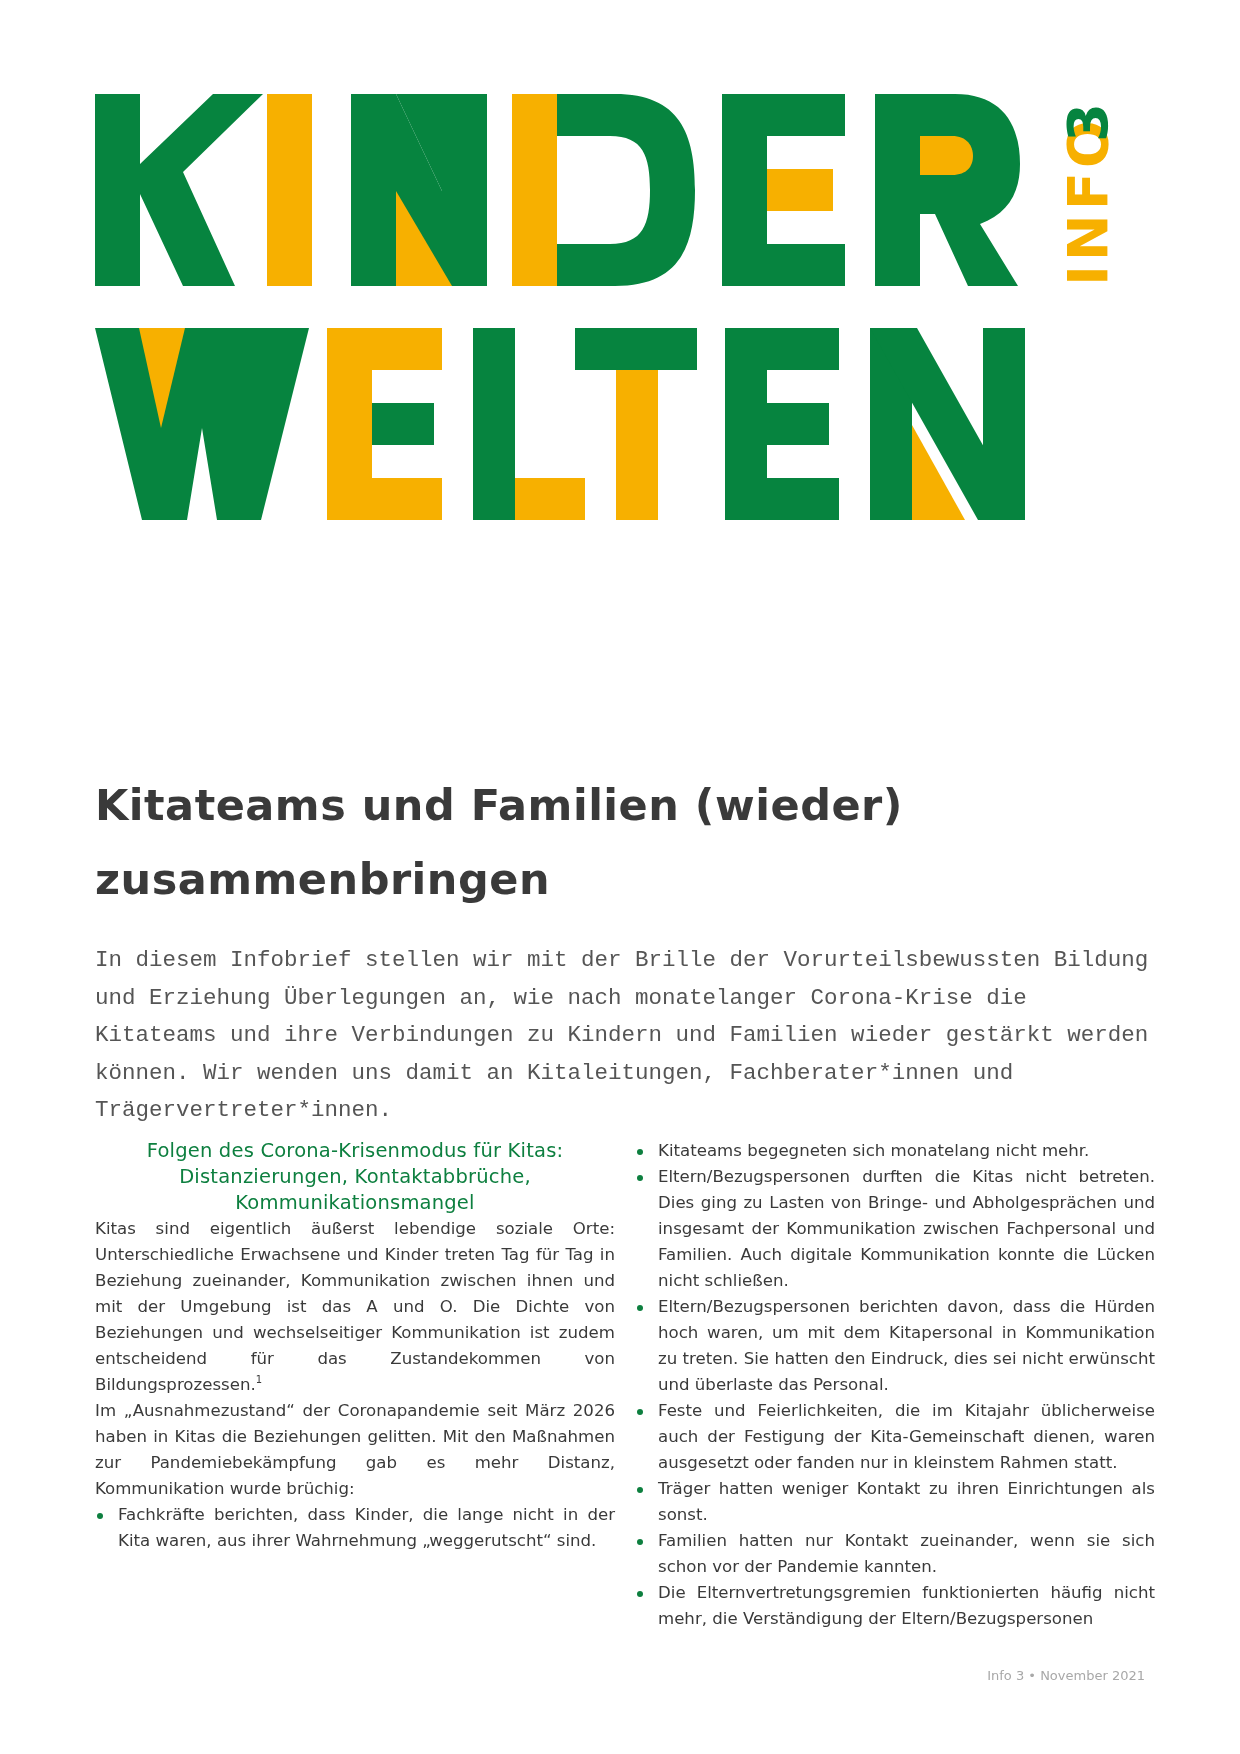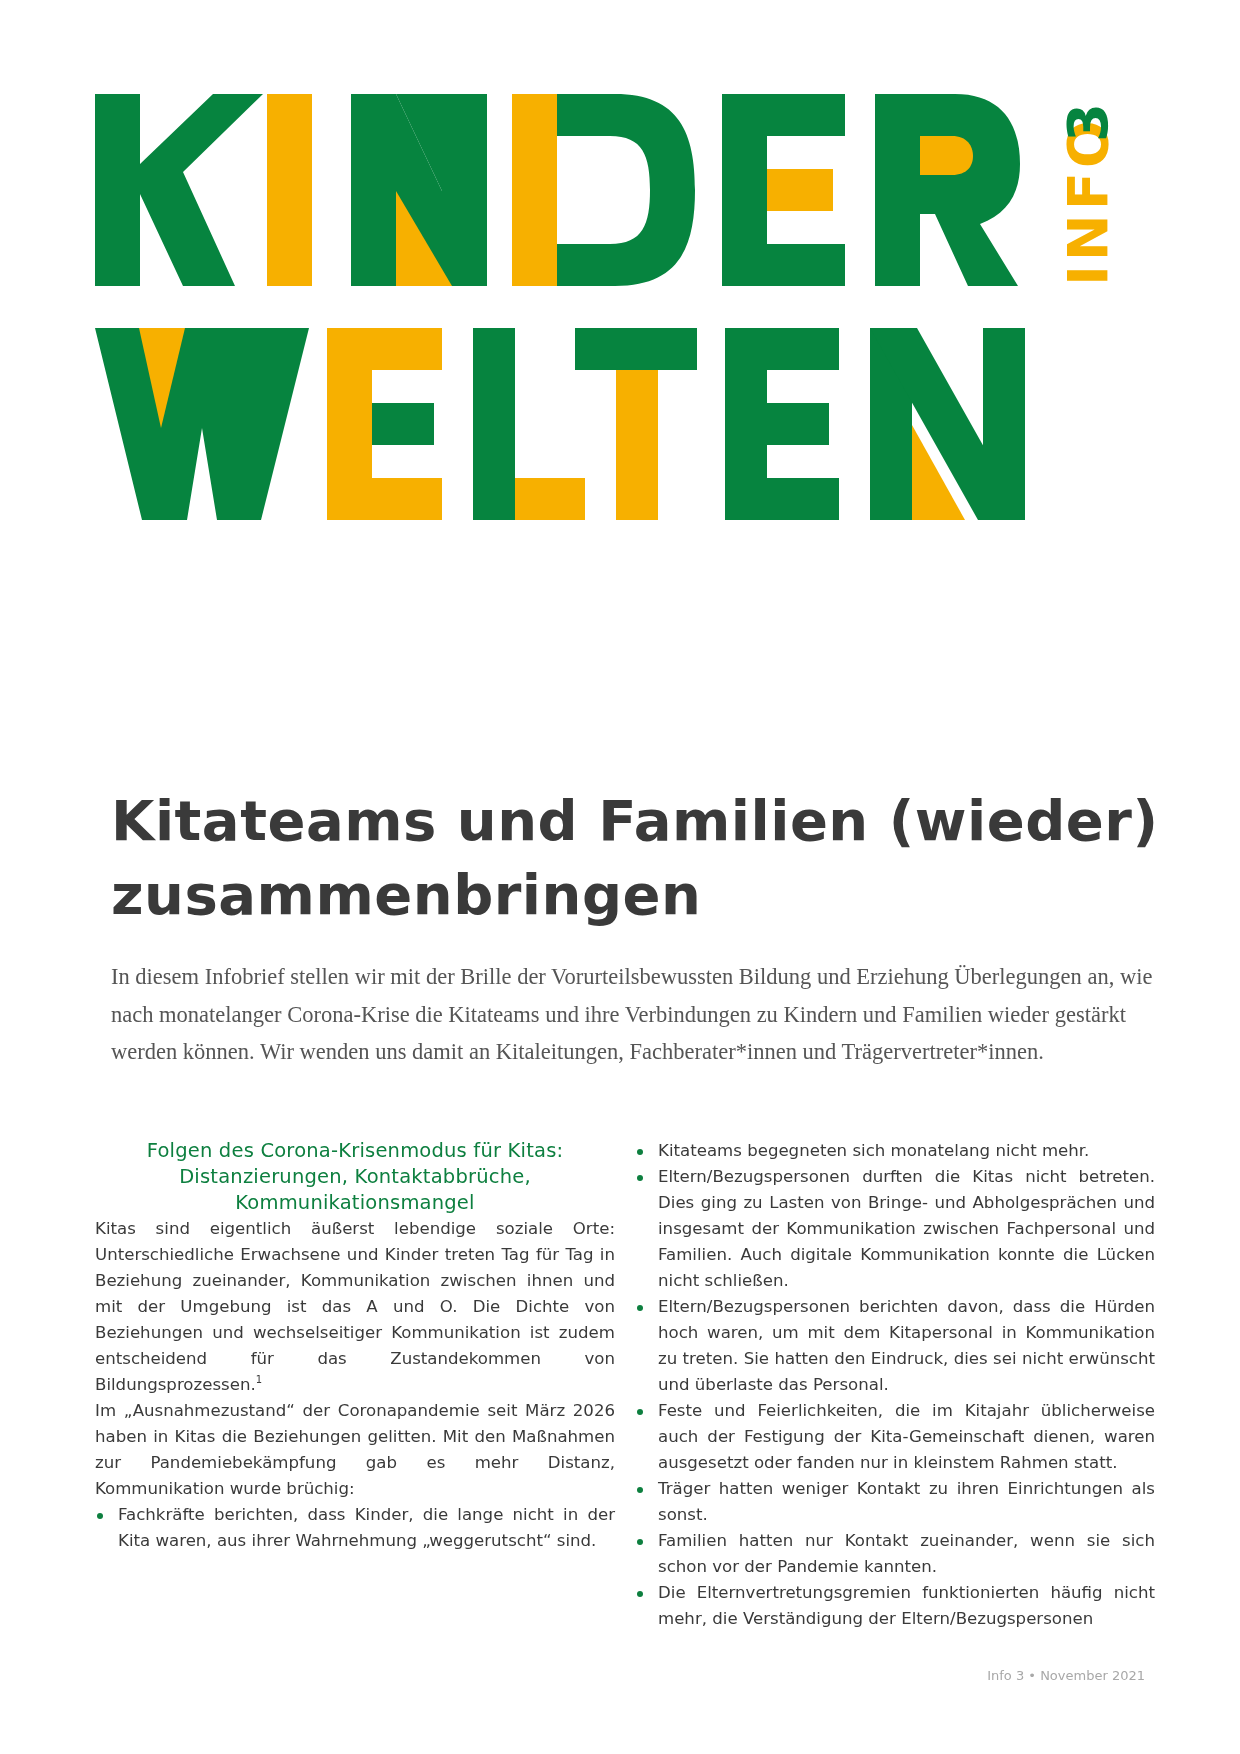--- a/index.html
+++ b/index.html
@@ -1,24 +1,24 @@
 <!DOCTYPE html>
 <html><head>
 <meta charset="utf-8">
 <style>
   html, body { margin: 0; padding: 0; background: #ffffff; }
   body { width: 1240px; height: 1754px; position: relative; overflow: hidden;
          font-family: "DejaVu Sans", "Liberation Sans", sans-serif; color: #3a3a3a; }
   .logo { position: absolute; left: 95px; top: 94px; width: 1060px; height: 430px; }
   .logo svg { display: block; }
-  .title { position: absolute; left: 95px; top: 768px; width: 1060px; margin: 16px;
-           font-family: "DejaVu Sans", sans-serif; font-weight: bold; font-size: 56px;
+  .title { position: absolute; left: 95px; top: 768px; width: 1060px; margin: 0;
+           font-family: "DejaVu Sans", sans-serif; font-weight: bold; font-size: 43px;
            line-height: 74px; color: #3a3a3a; letter-spacing: 0.5px; }
-  .intro { position: absolute; left: 95px; top: 942px; width: 1060px; margin: 16px;
-           font-family: Liberation Serif, serif; font-size: 22.5px; line-height: 37.5px;
+  .intro { position: absolute; left: 95px; top: 942px; width: 1060px; margin: 0;
+           font-family: Liberation Mono, monospace; font-size: 22.5px; line-height: 37.5px;
            color: #555555; }
   .col { position: absolute; top: 1138px; width: 520px; font-size: 16.6px; line-height: 26px;
          color: #3a3a3a; font-family: "DejaVu Sans", sans-serif; }
   .col-left { left: 95px; }
   .col-right { left: 635px; }
   .subhead { margin: 0; color: #0d7f3f; font-size: 19.5px; line-height: 26px; font-weight: normal;
              letter-spacing: 0.2px; text-align: center; }
   .para { margin: 0; text-align: justify; }
   ul.bullets { list-style: none; margin: 0; padding: 0; }
   ul.bullets li { position: relative; padding-left: 23px; text-align: justify; }

